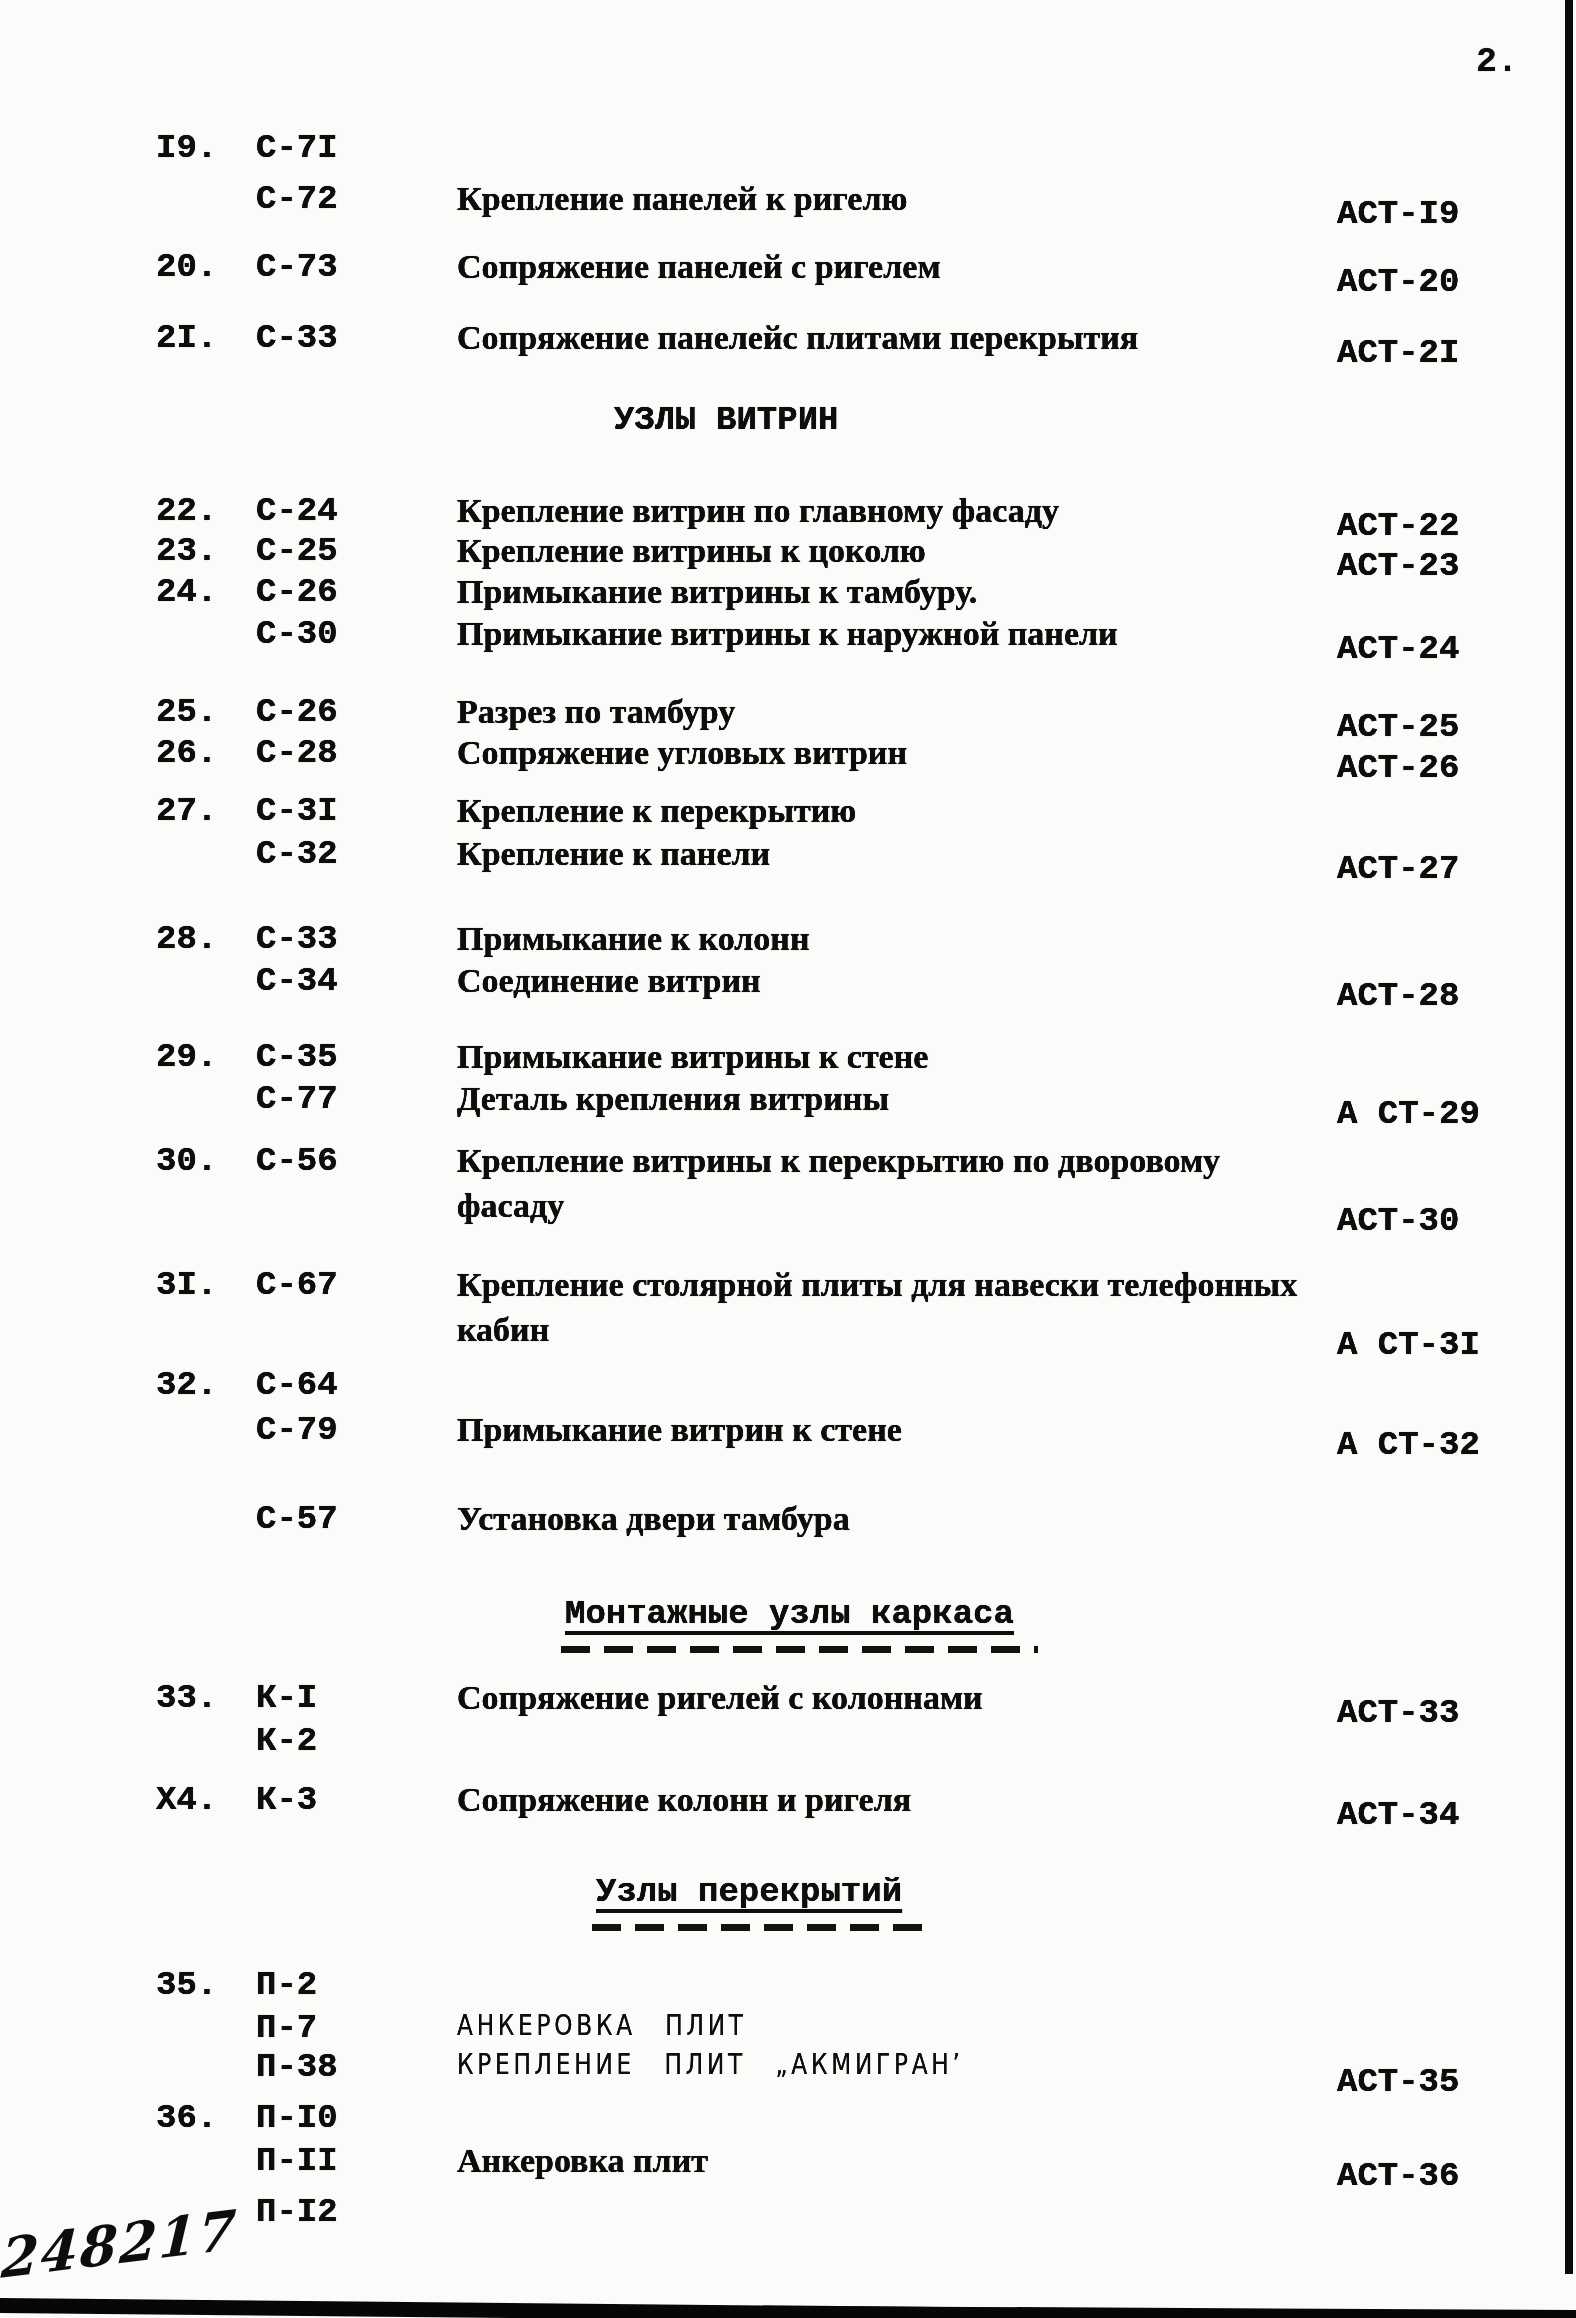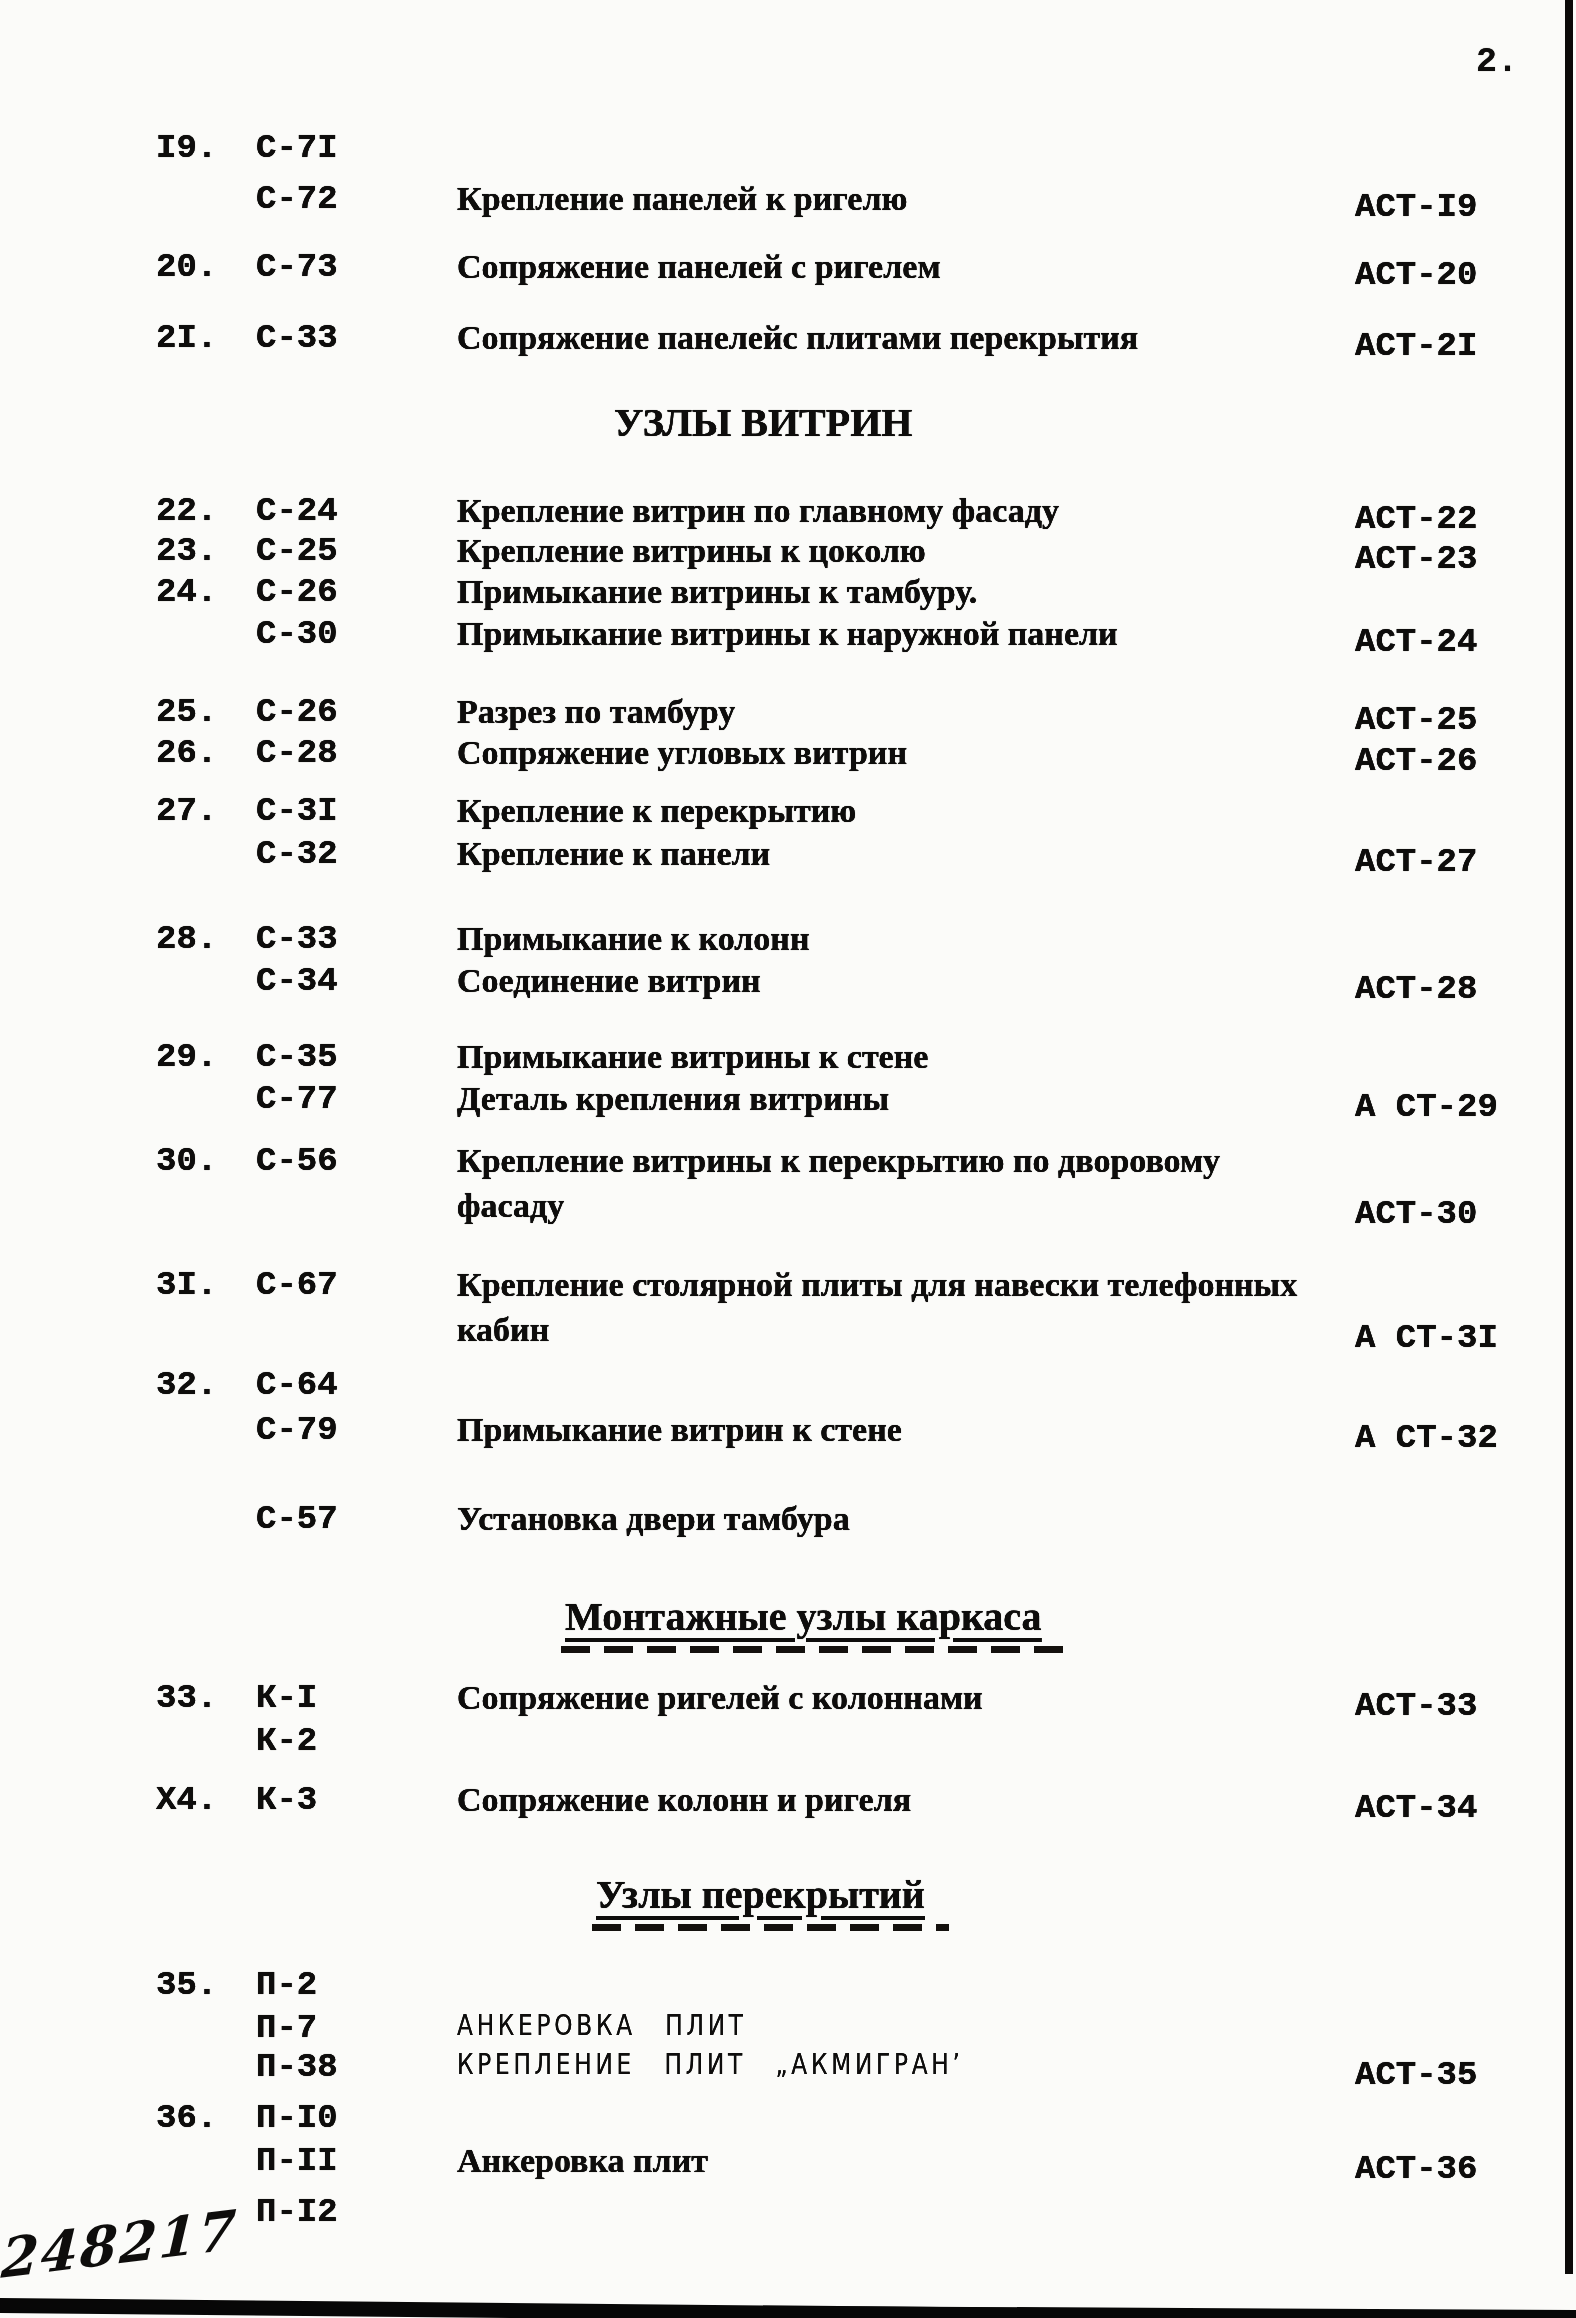--- a/index.html
+++ b/index.html
@@ -17,28 +17,27 @@
   .col{
     position:absolute;
     font-size:34px;
     line-height:1;
     white-space:pre;
     text-shadow:0 0 0.7px #141210, 0 0 0.3px #000;
   }
   .num{left:156px;}
   .code{left:256px;}
   .desc{left:457px;font-family:Liberation Serif, serif;}
-  .ref{left:1337px;top:8px;margin-left:18px;}
+  .ref{left:1337px;top:15px;}
   .heading{
     position:absolute;
-    font-size:40px;
+    font-size:34px;
     line-height:1;
     white-space:pre;
     text-shadow:0 0 0.7px #141210, 0 0 0.3px #000;
-    font-family:Liberation Serif, serif;
   }
   .underlined{
     text-decoration:underline;
     text-decoration-thickness:3.7px;
     text-underline-offset:8.4px;
   }
   .dashes::after{
     content:"";
     position:absolute;
     left:-4.2px;

